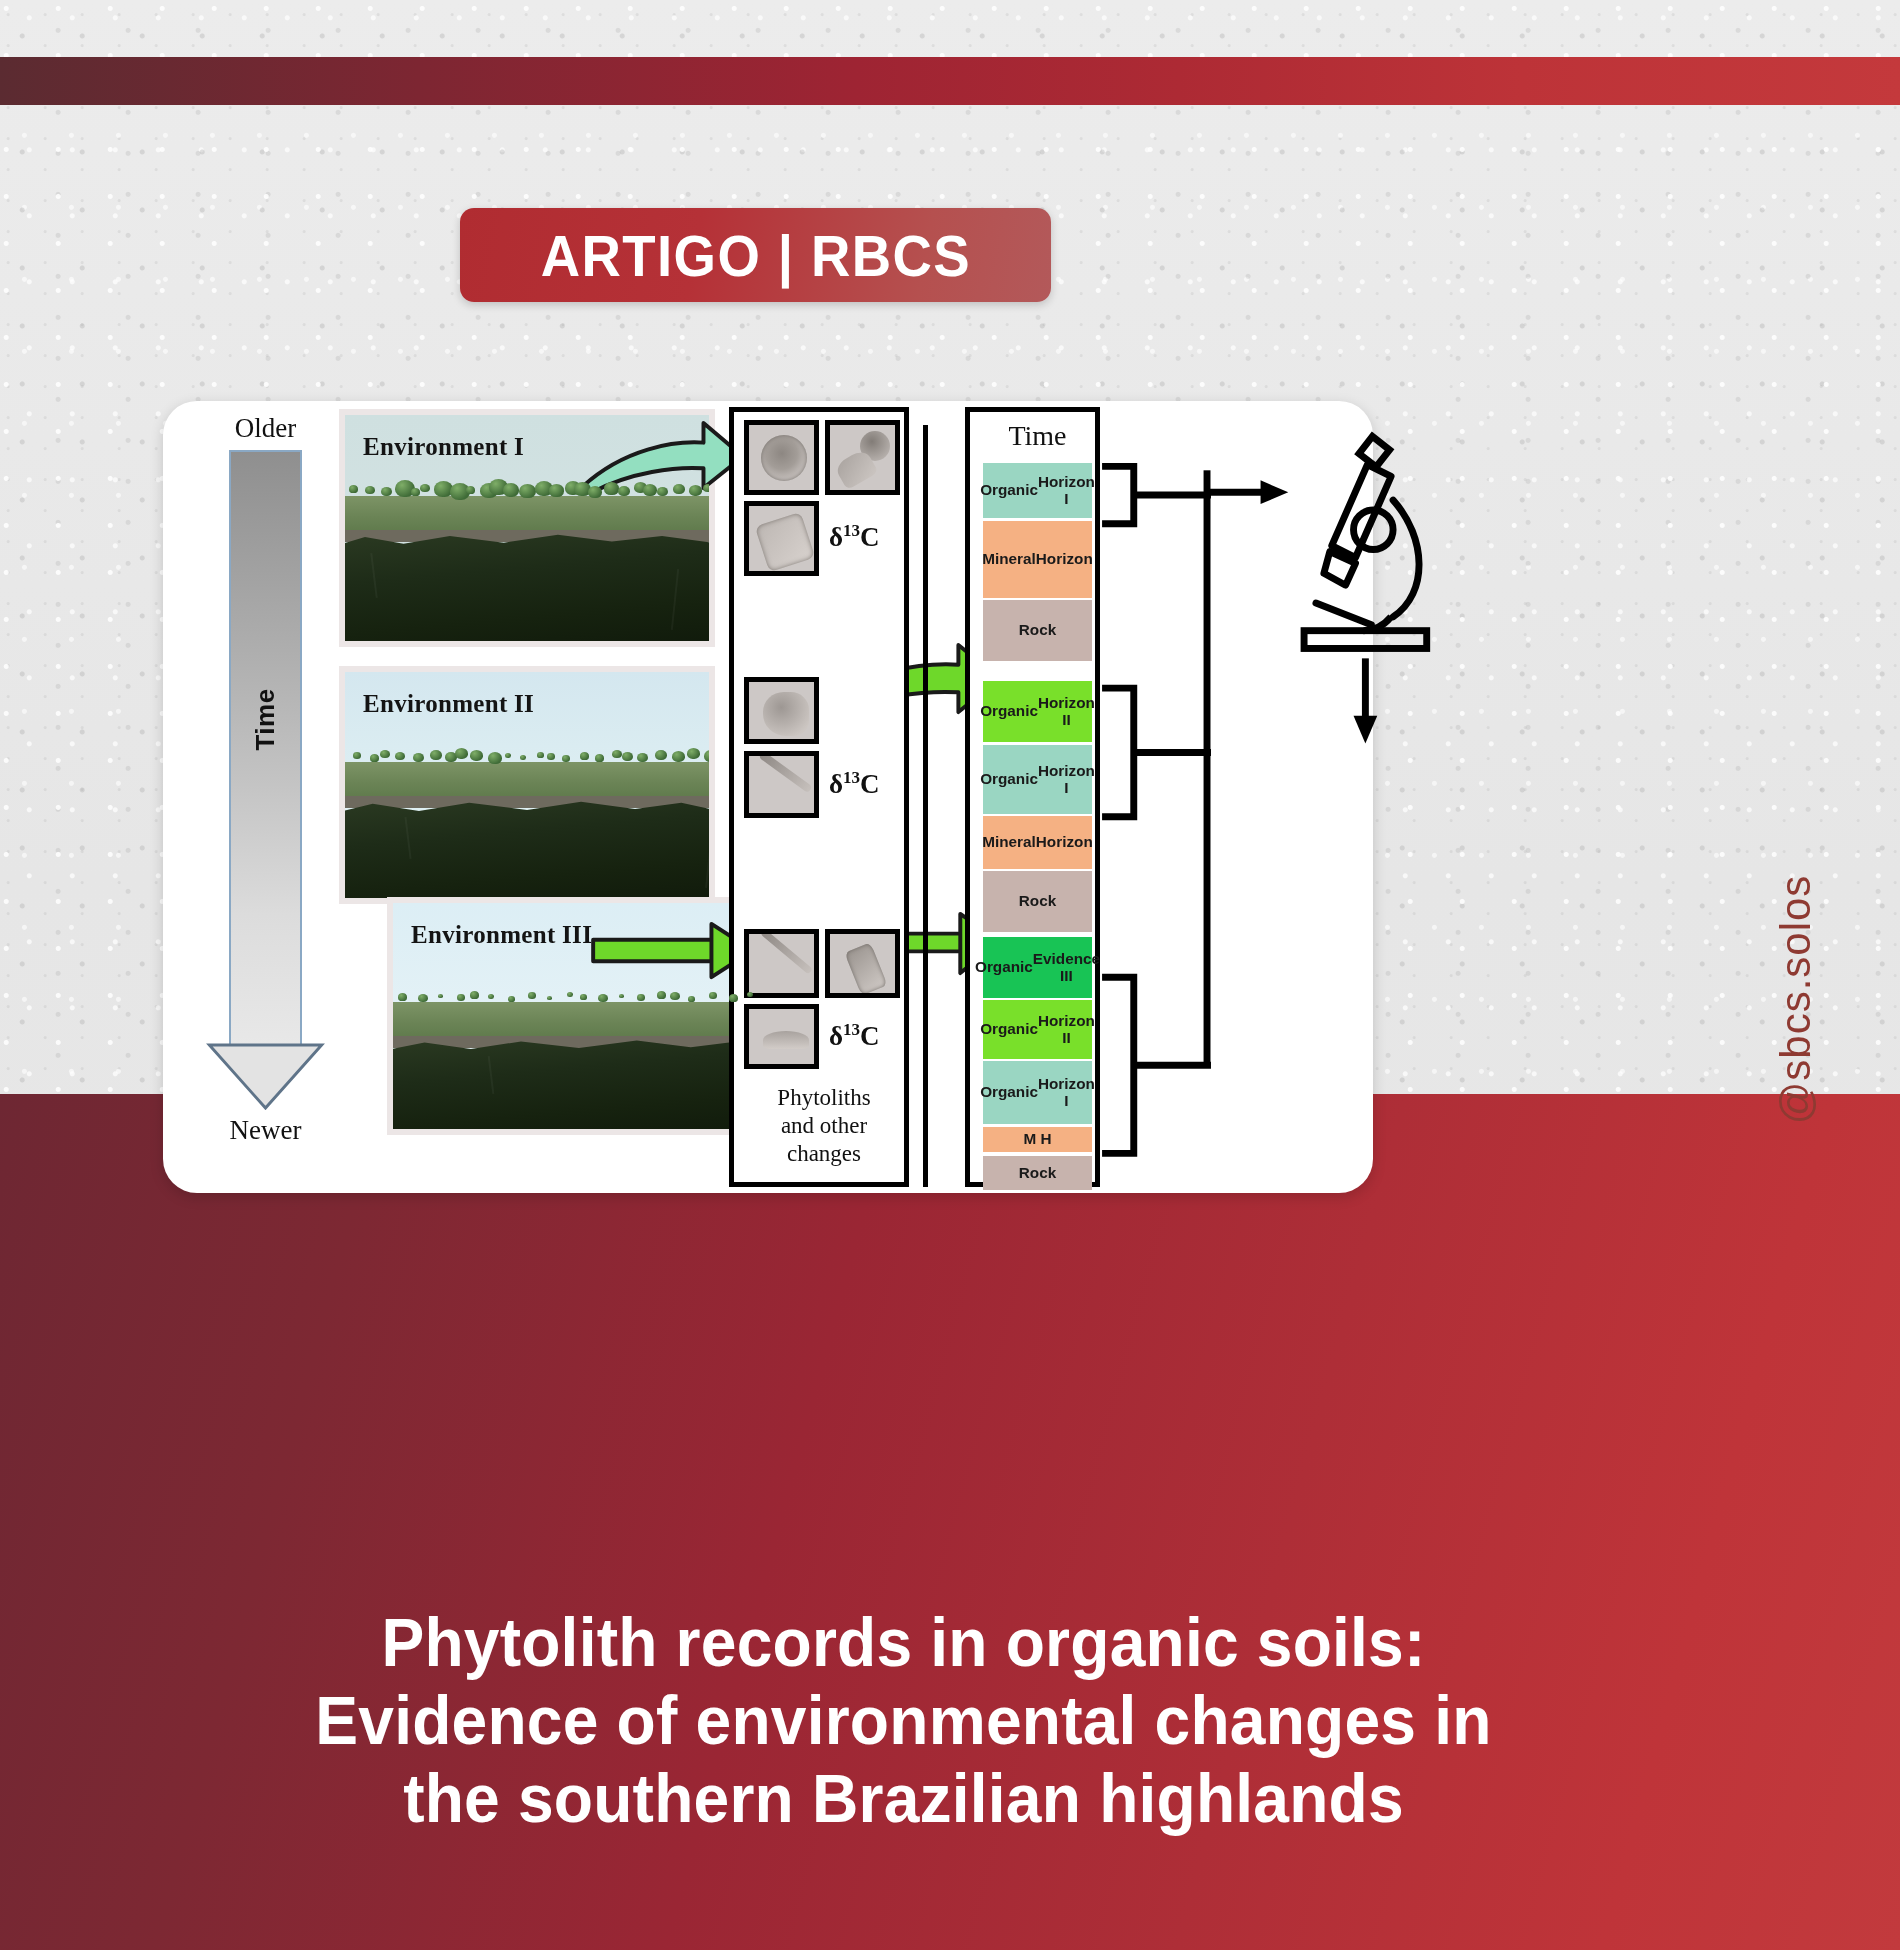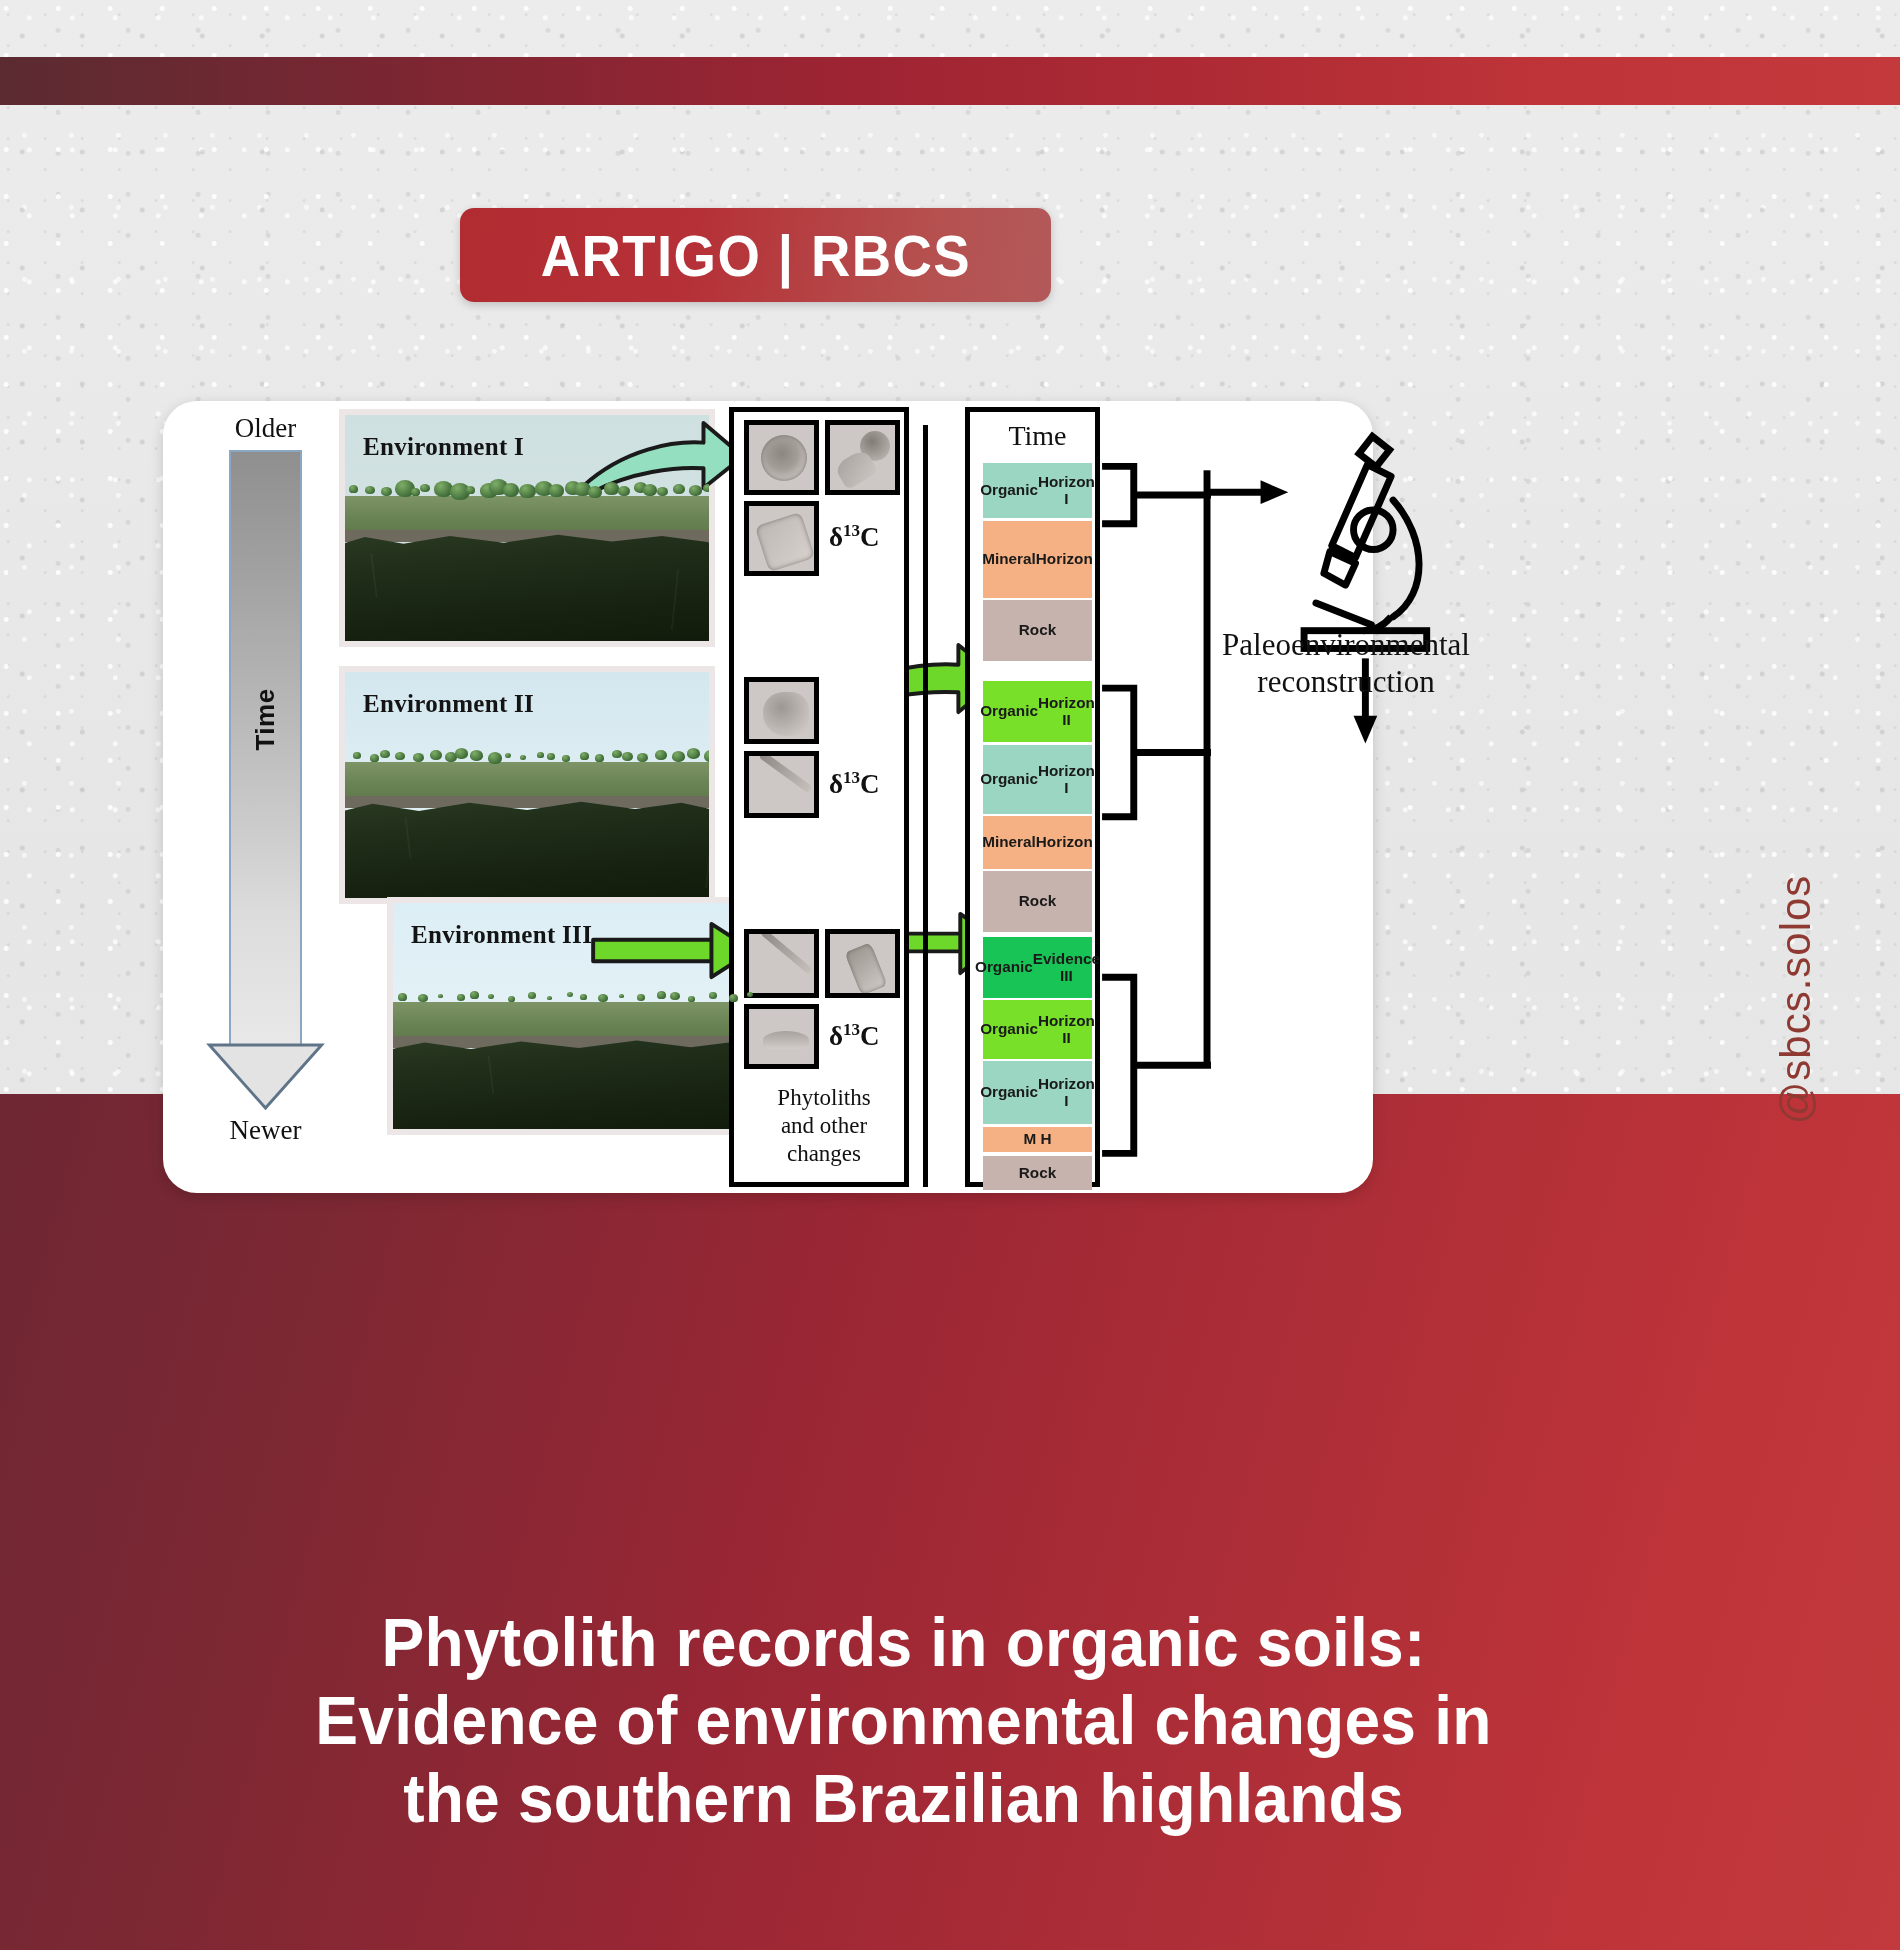--- a/index.html
+++ b/index.html
@@ -507,24 +507,20 @@
     <path d="M110,182 L166,204" stroke="#000" stroke-width="7" stroke-linecap="round"></path>
 
     <path d="M186,196 C176,208 166,210 158,210" fill="none" stroke="#000" stroke-width="7"></path>
 
     <rect x="98" y="210" width="124" height="18" fill="none" stroke="#000" stroke-width="7"></rect>
 
     <path d="M160,238 L160,300" stroke="#000" stroke-width="7" fill="none"></path>
     <polygon points="148,296 160,324 172,296" fill="#000"></polygon>
   </svg>
 
-  <div id="paleo-text">
-    <div>Paleoenvironmental</div>
-    <div>reconstruction</div>
-  </div>
 
 </div>
 
 <div id="handle">@sbcs.solos</div>
 
 <div id="title-block">
   <div>Phytolith records in organic soils:</div>
   <div>Evidence of environmental changes in</div>
   <div>the southern Brazilian highlands</div>
 </div>

